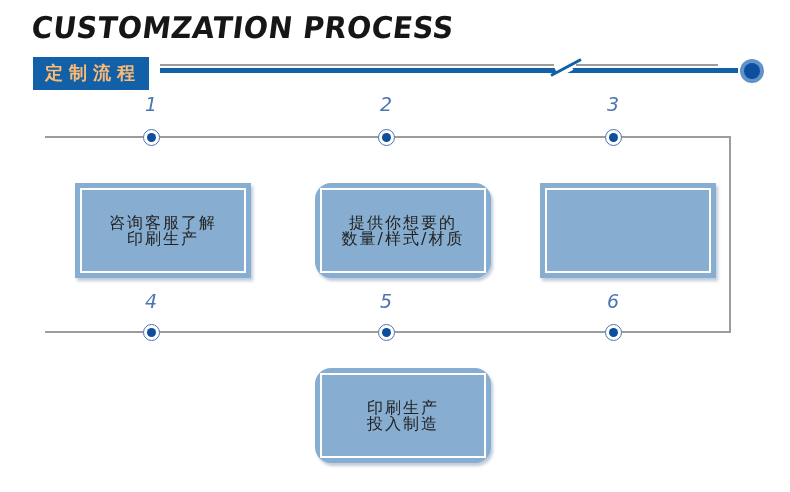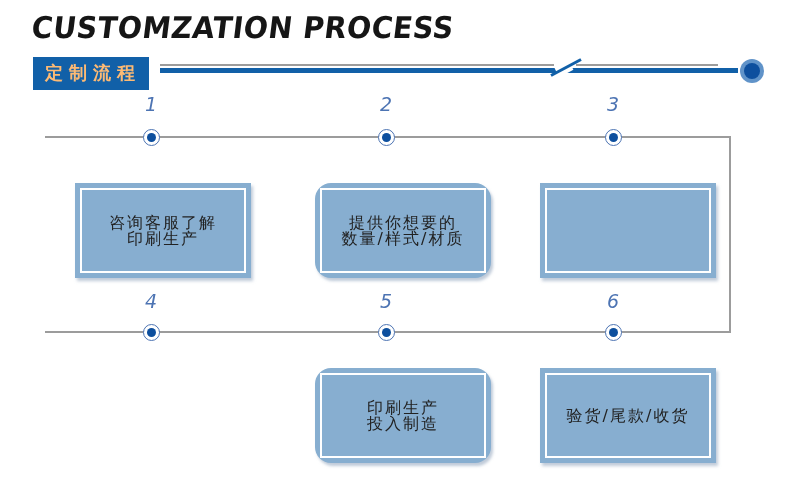--- a/index.html
+++ b/index.html
@@ -139,20 +139,14 @@
     <div class="step-box-inner">
     </div>
   </div>
 
   <div class="step-box row2 col2">
     <div class="step-box-inner">
       <span class="box-line">印刷生产</span>
       <span class="box-line">投入制造</span>
     </div>
   </div>
-  <div class="step-box row2 col3">
-    <div class="step-box-inner">
-      <span class="box-line">验货/尾款/收货</span>
-
-    </div>
-  </div>
 
 </div>
 
 </body></html>

